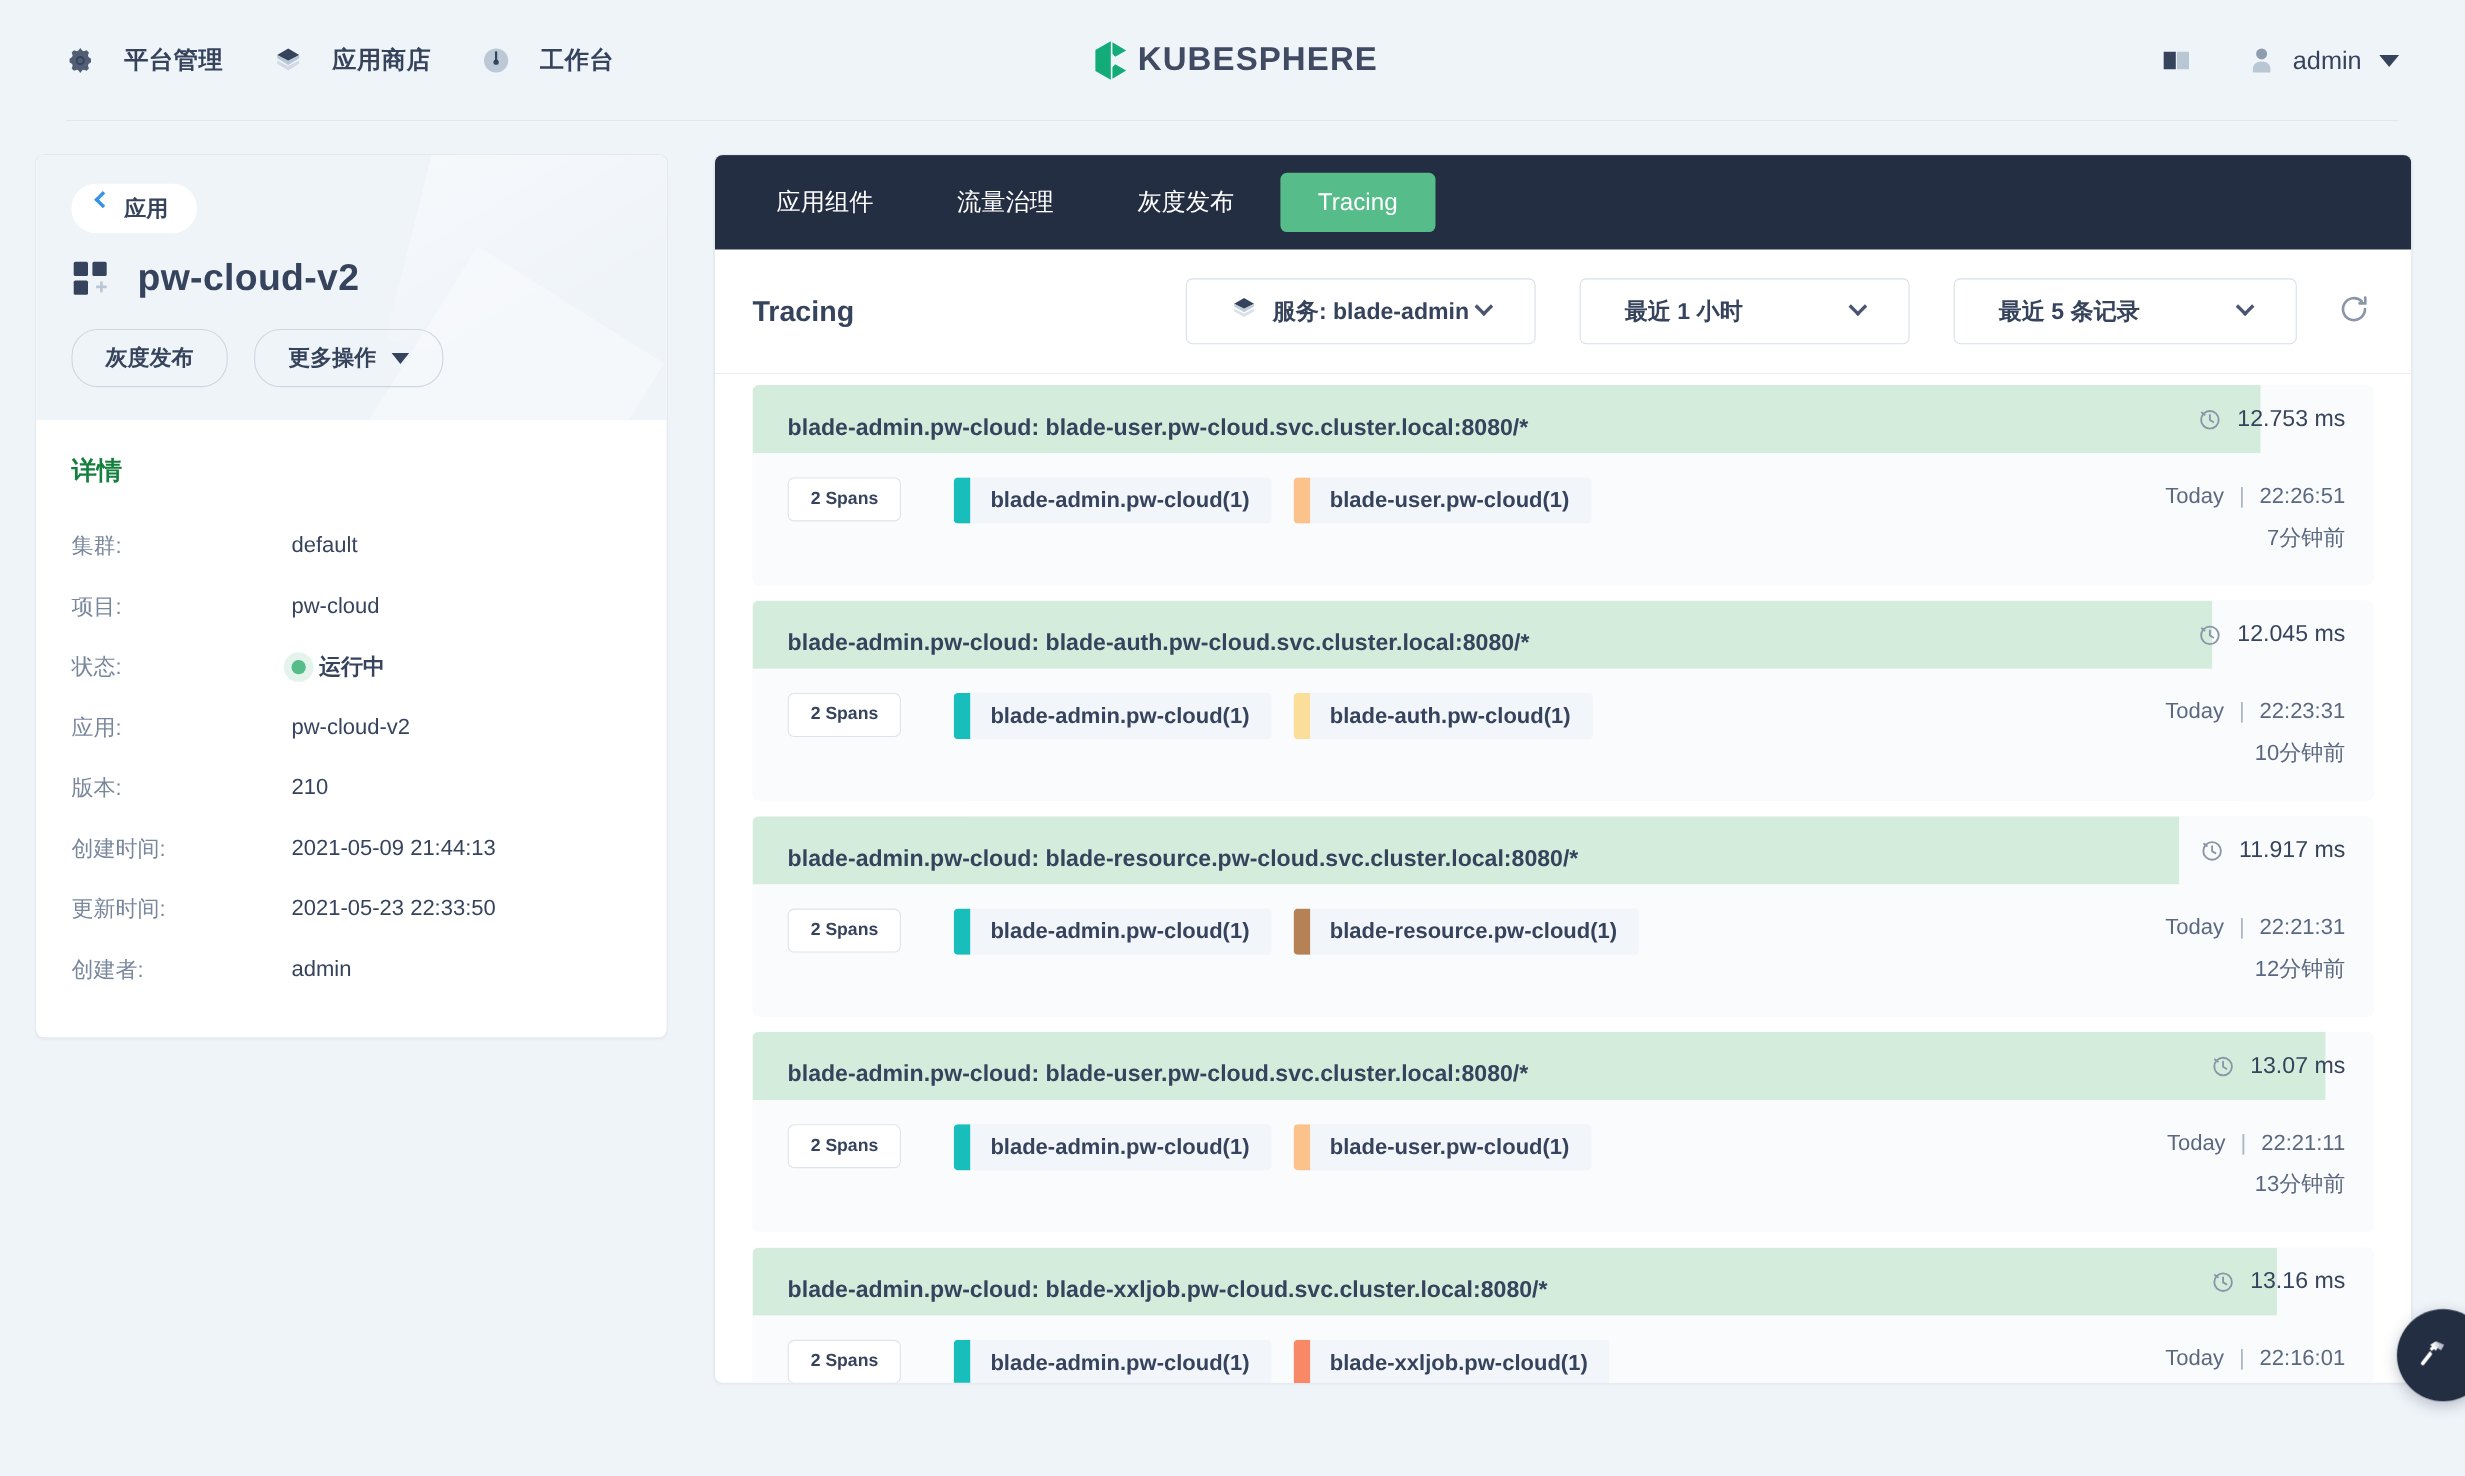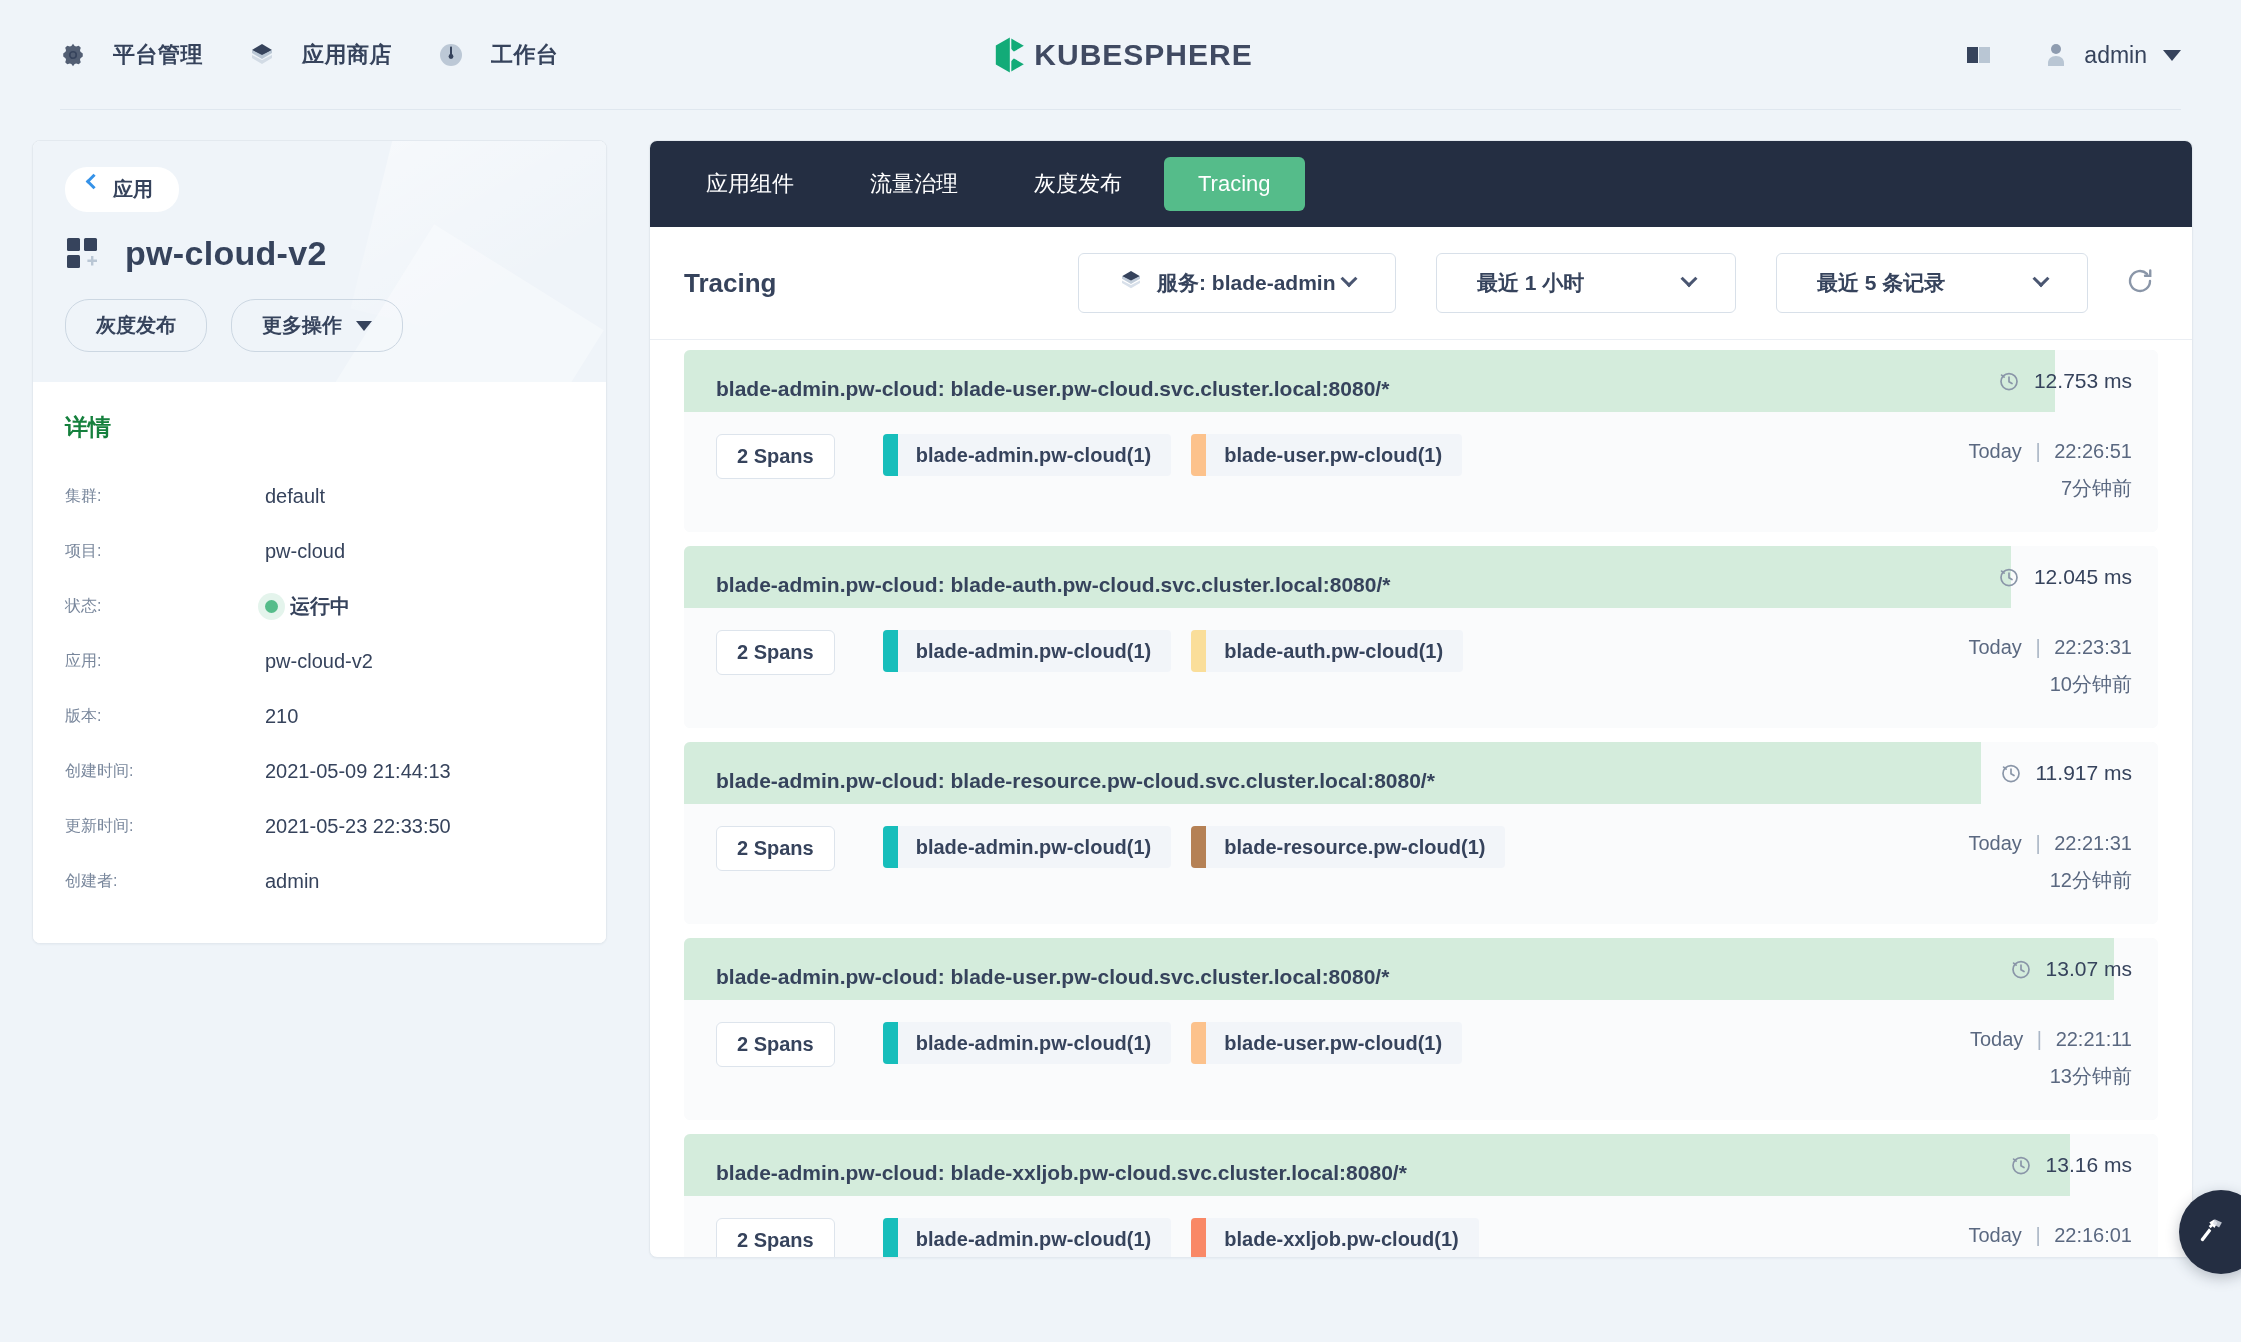--- a/index.html
+++ b/index.html
@@ -150,21 +150,21 @@
   }
 
   .side-body { background: #fff; padding: 30px 32px 34px 32px; }
   .detail-title {
     font-size: 23px; font-weight: bold; color: #15803d; margin-bottom: 26px;
   }
   .detail-row {
     display: flex; align-items: center;
     height: 55px;
   }
-  .detail-key { width: 200px; font-size: 16px; color: #79879c; }
+  .detail-key { width: 200px; font-size: 20px; color: #79879c; }
   .detail-val { font-size: 20px; color: #36435c; display: flex; align-items: center; gap: 12px; }
   .status-dot {
     width: 13px; height: 13px; border-radius: 50%;
     background: #55bc8a;
     box-shadow: 0 0 0 7px rgba(85,188,138,.16);
   }
   .status-text { font-weight: bold; }
 
   
   .main {
@@ -278,21 +278,21 @@
     display: flex; align-items: flex-start;
     padding: 22px 26px 30px 32px;
     background: #fafbfc;
     min-height: 112px;
   }
   .spans-chip {
     border: 1px solid #dde4ec;
     background: #fff;
     border-radius: 6px;
     padding: 10px 20px;
-    font-size: 20px; font-weight: bold; color: #36435c;
+    font-size: 16px; font-weight: bold; color: #36435c;
     white-space: nowrap;
   }
   .svc-group { display: flex; gap: 20px; margin-left: 48px; flex: 1; flex-wrap: wrap; }
   .svc-chip {
     display: flex; align-items: center;
     background: #f2f5f9;
     border-radius: 4px;
     padding: 0 20px 0 0;
     height: 42px;
     overflow: hidden;

